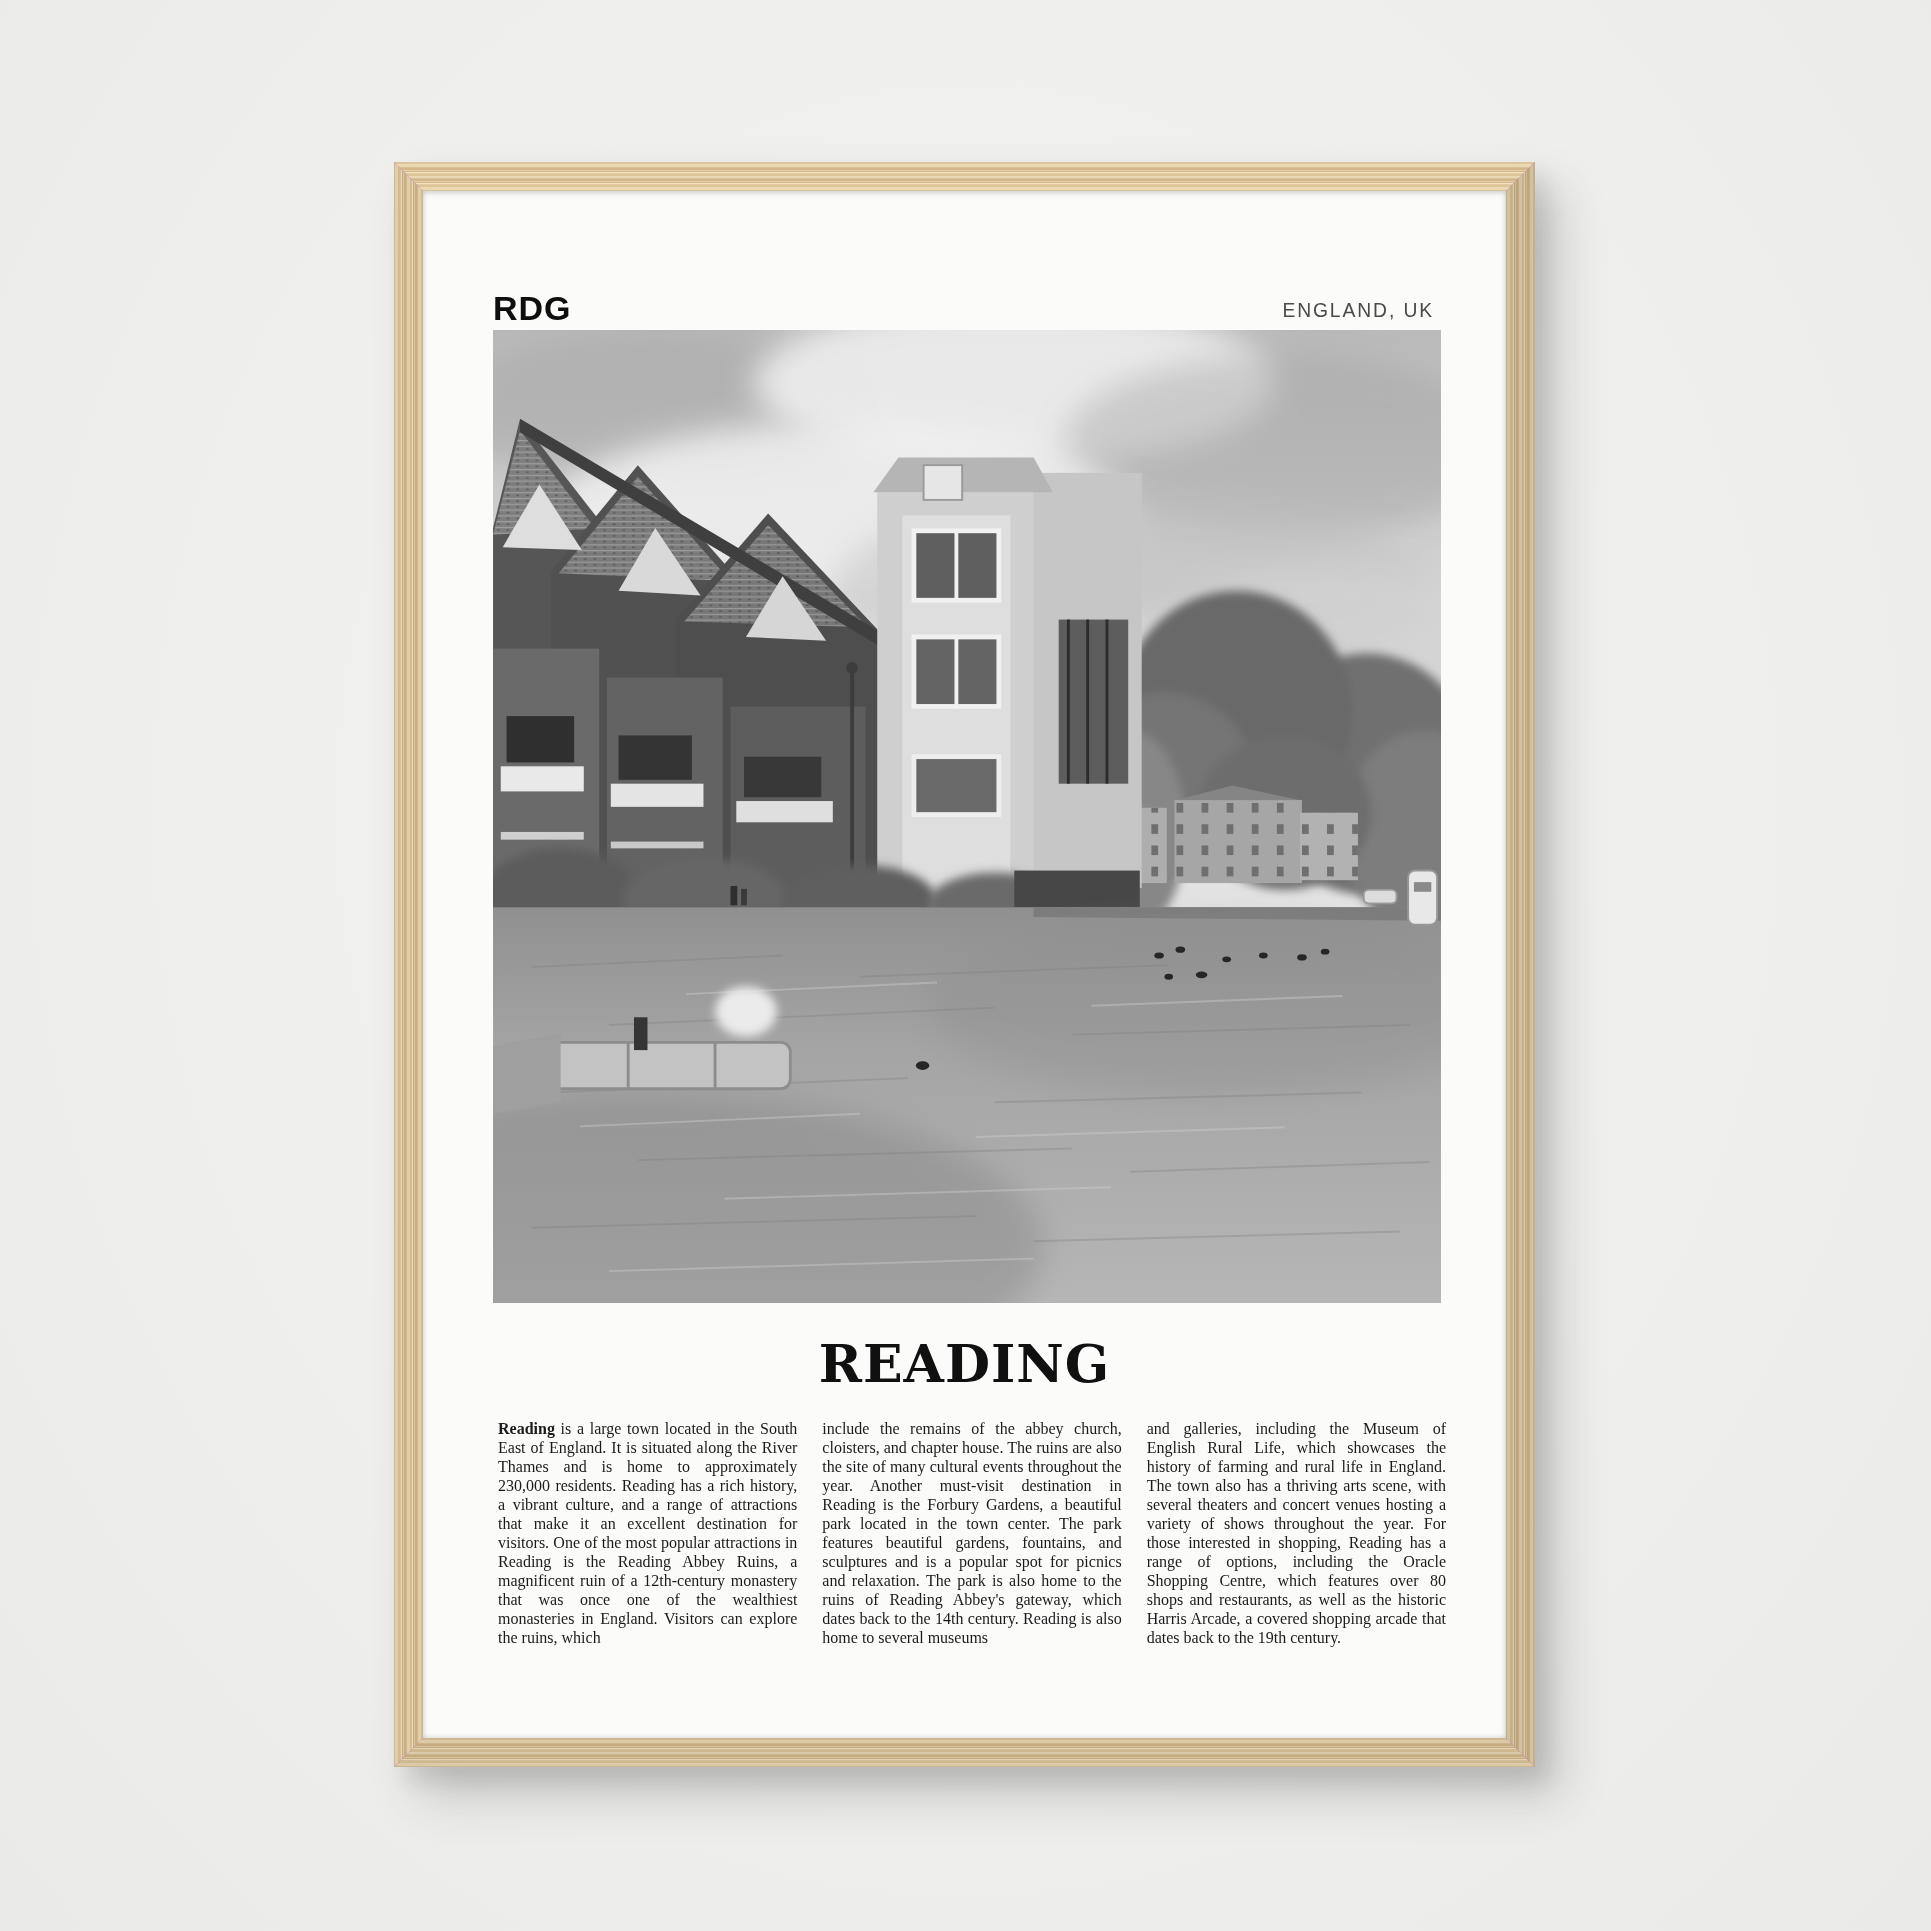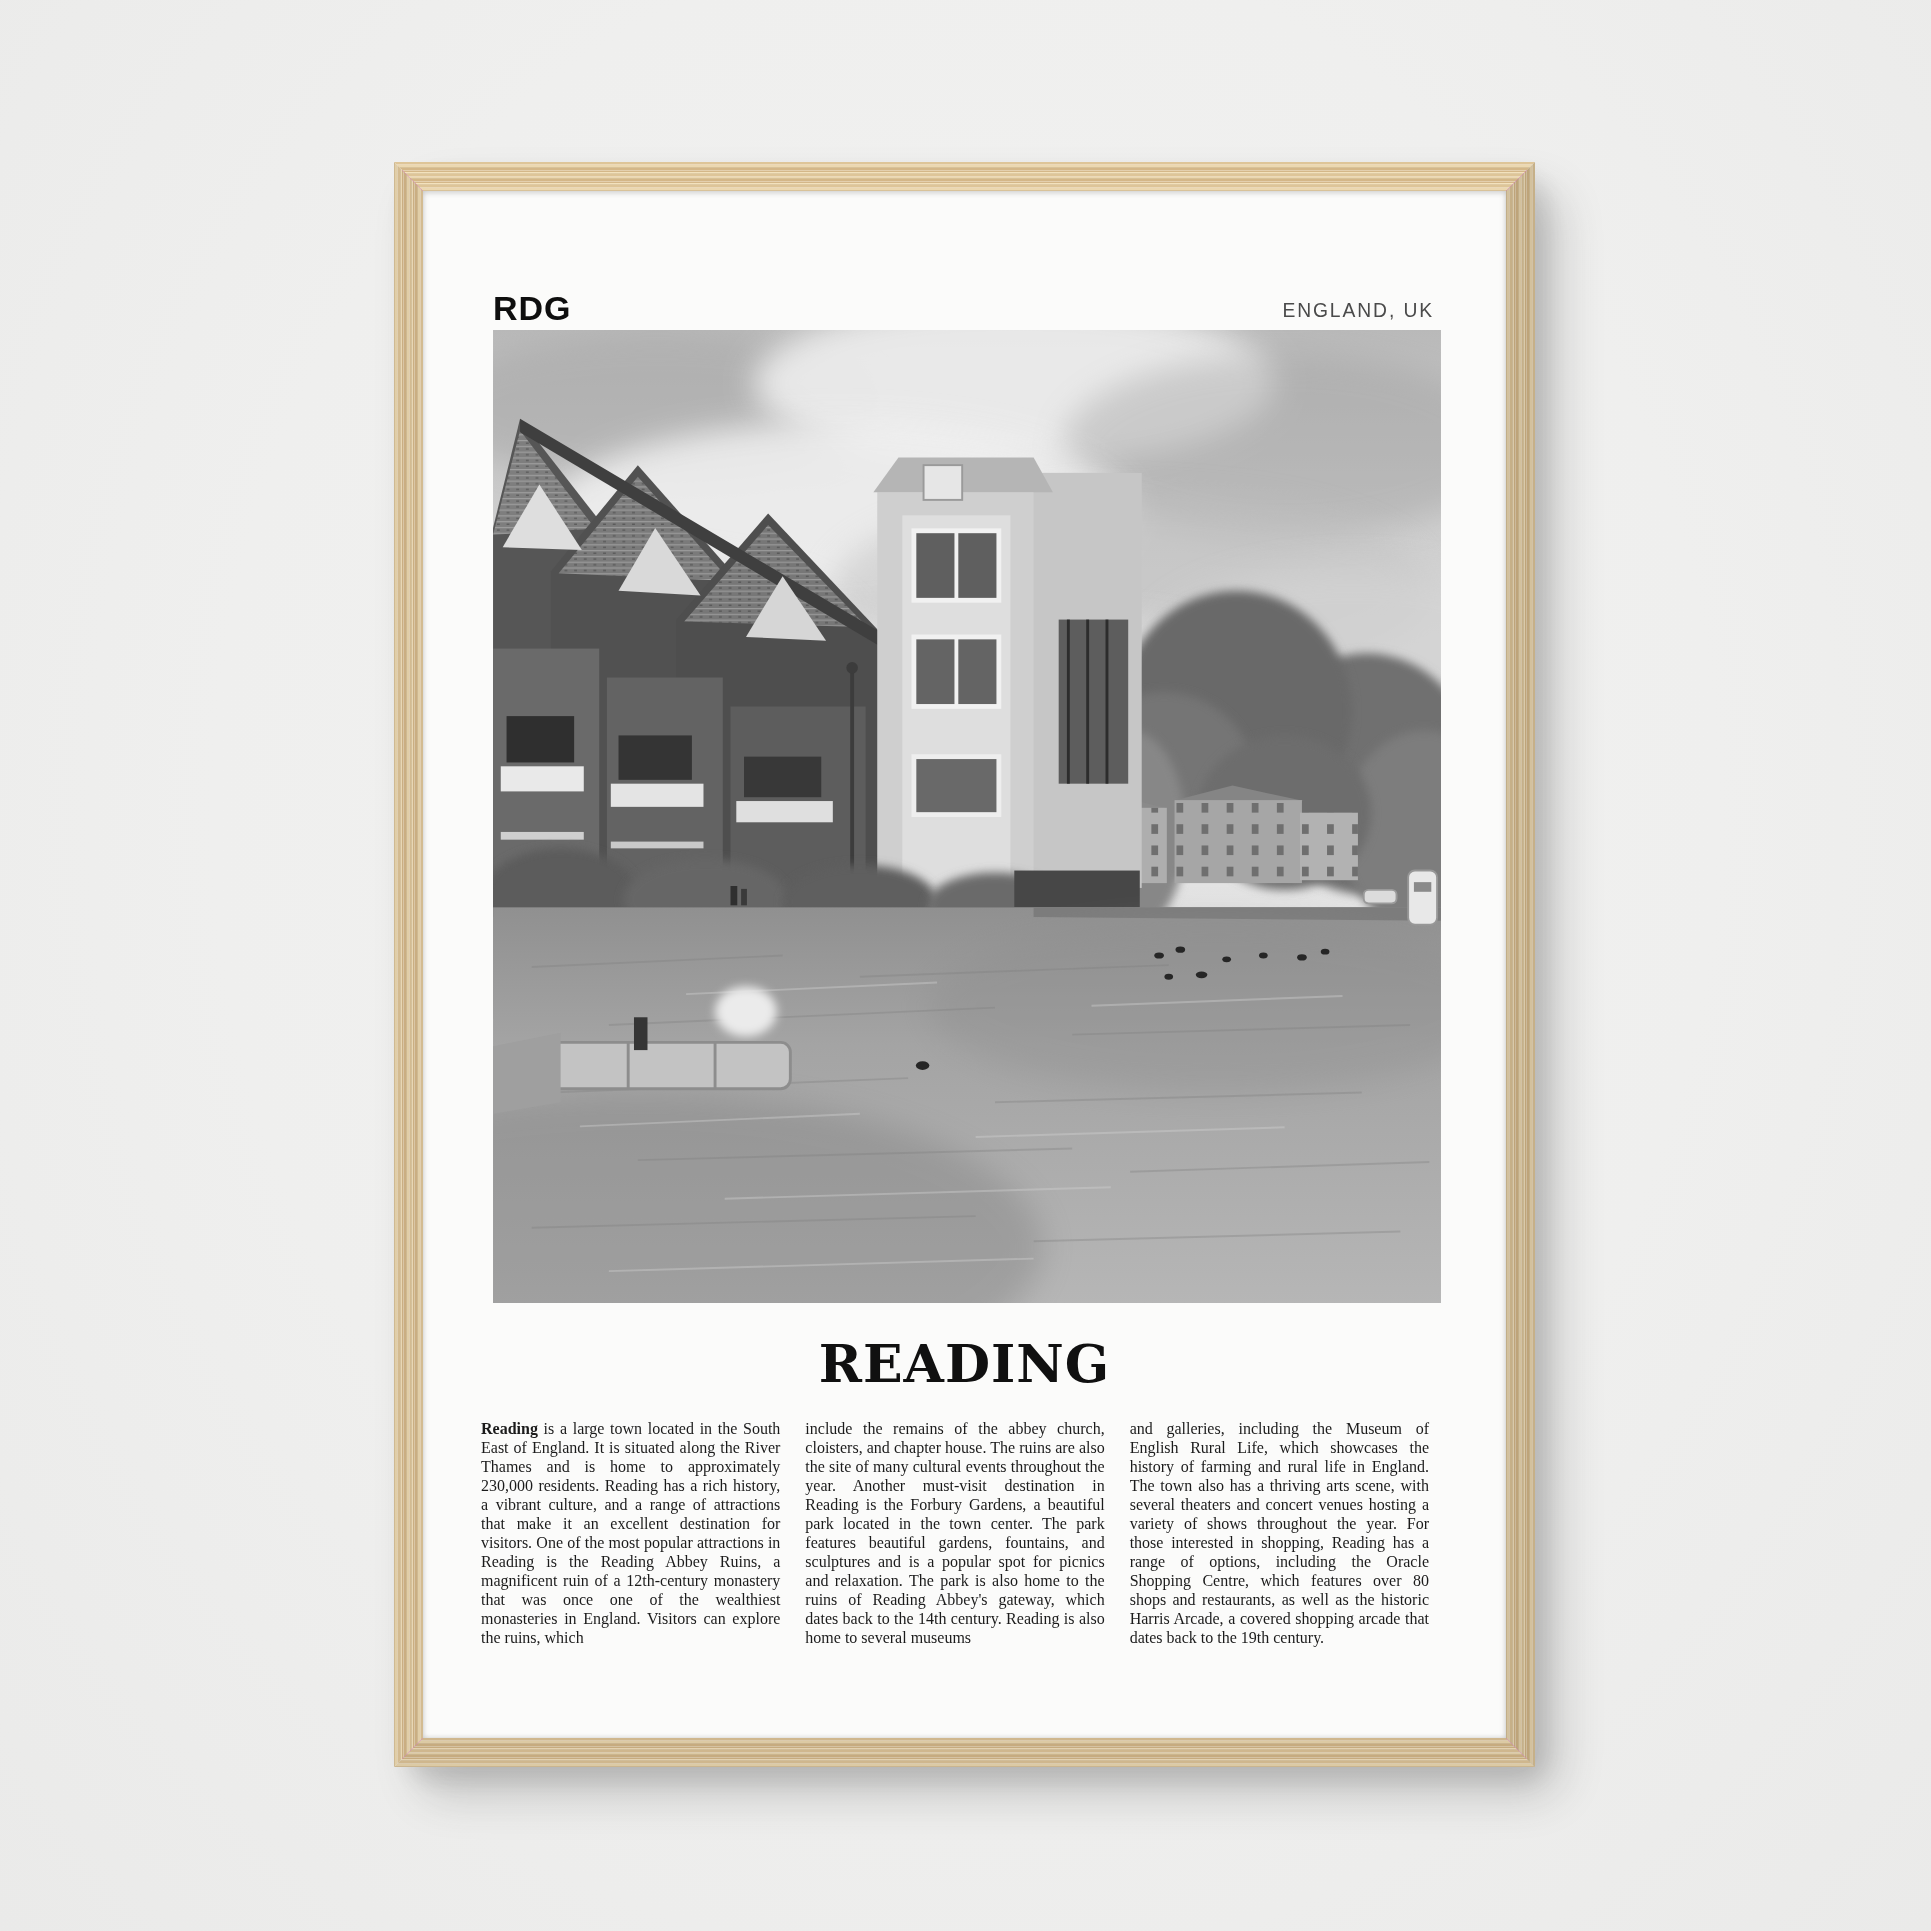--- a/index.html
+++ b/index.html
@@ -6,21 +6,20 @@
   body{
     width:1931px;height:1931px;position:relative;overflow:hidden;
     background:radial-gradient(ellipse at 50% 42%, #f2f2f1 0%, #efefee 55%, #eaeae9 100%);
     font-family:"Liberation Sans", sans-serif;
   }
   
   .frame{
     position:absolute;left:394px;top:162px;width:1141px;height:1605px;
     box-shadow:25px 29px 44px rgba(60,60,60,.22), 11.6px 13.5px 19.3px rgba(60,60,60,.12);
     background:#d946ef;
-    border-radius:28px;
   }
   .bar{position:absolute;}
   .bar-h{
     background:
       repeating-linear-gradient(0deg,
         rgba(122,92,48,.18) 0 1px, rgba(255,255,255,0) 1px 2.9px,
         rgba(255,255,255,.30) 2.9px 3.9px, rgba(255,255,255,0) 3.9px 5.8px),
       repeating-linear-gradient(0deg,
         #e3d0a9 0 2.9px, #d5bd92 2.9px 5.8px, #ead9b6 5.8px 7.7px, #ccb083 7.7px 11.6px);
   }
@@ -59,21 +58,21 @@
     position:absolute;left:70px;top:139px;width:948px;height:973px;
     background:#d8d8d8;overflow:hidden;
   }
   .photo svg{display:block;}
   .title{
     position:absolute;left:0;top:1142px;width:100%;text-align:center;
     font-family:"DejaVu Serif", serif;font-weight:700;font-size:52px;
     letter-spacing:1px;color:#101010;
   }
   .columns{
-    position:absolute;left:58px;top:1228px;width:948px;
+    position:absolute;left:75px;top:1228px;width:948px;
     display:flex;gap:25px;
   }
   .col{
     flex:1 1 0;
     font-family:"Liberation Serif", serif;
     font-size:16px;line-height:19px;color:#1b1b1b;
     text-align:justify;text-justify:inter-word;
   }
   .col b{font-weight:700;}
 </style>

